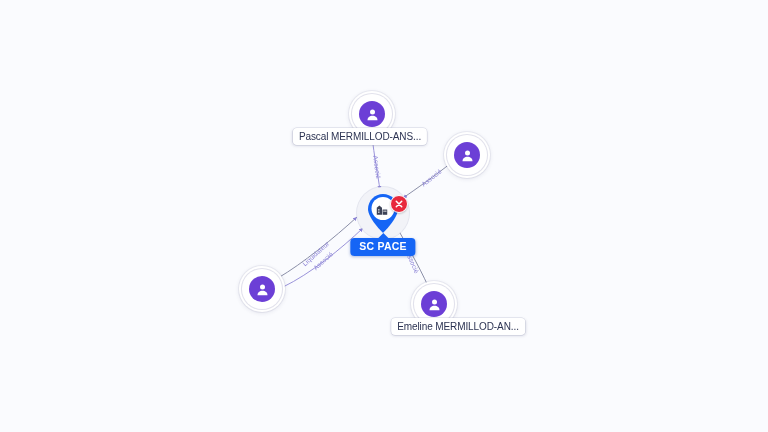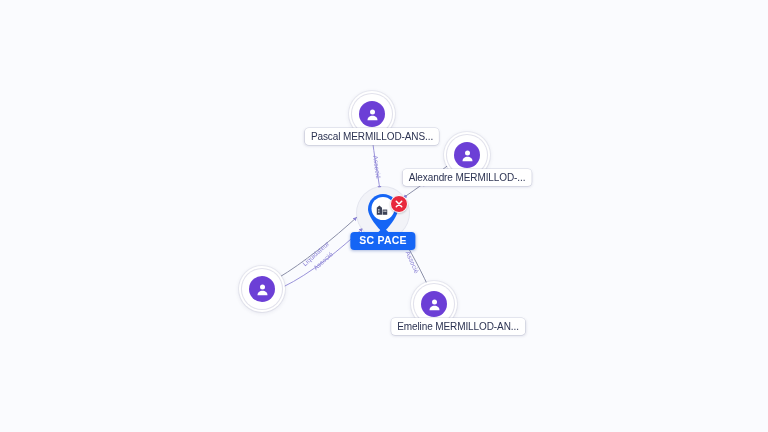--- a/index.html
+++ b/index.html
@@ -167,33 +167,32 @@
   <div class="person-node" style="left:372px;top:114px;">
     <div class="halo"></div>
     <div class="halo2"></div>
     <div class="avatar">
       <svg width="15" height="15" viewBox="0 0 24 24" fill="#ffffff">
         <circle cx="12" cy="8" r="4"></circle>
         <path d="M4 21c0-4.4 3.6-7 8-7s8 2.6 8 7z"></path>
       </svg>
     </div>
   </div>
-  <div class="node-label" style="left:372px;top:128px;">Pascal MERMILLOD-ANS...</div>
+  <div class="node-label" style="left:360px;top:128px;">Pascal MERMILLOD-ANS...</div>
 
   <div class="person-node" style="left:467px;top:155px;">
     <div class="halo"></div>
     <div class="halo2"></div>
     <div class="avatar">
       <svg width="15" height="15" viewBox="0 0 24 24" fill="#ffffff">
         <circle cx="12" cy="8" r="4"></circle>
         <path d="M4 21c0-4.4 3.6-7 8-7s8 2.6 8 7z"></path>
       </svg>
     </div>
   </div>
-  <div class="node-label" style="left:467px;top:169px;">Alexandre MERMILLOD-...</div>
 
   <div class="person-node" style="left:262px;top:289px;">
     <div class="halo"></div>
     <div class="halo2"></div>
     <div class="avatar">
       <svg width="15" height="15" viewBox="0 0 24 24" fill="#ffffff">
         <circle cx="12" cy="8" r="4"></circle>
         <path d="M4 21c0-4.4 3.6-7 8-7s8 2.6 8 7z"></path>
       </svg>
     </div>
@@ -226,15 +225,15 @@
           <rect x="3.4" y="15.4" width="2.2" height="2.2" fill="#ffffff"></rect>
         </g>
       </svg>
     </div>
     <div class="badge-x">
       <svg width="8" height="8" viewBox="0 0 10 10">
         <path d="M1.6 1.6 L8.4 8.4 M8.4 1.6 L1.6 8.4" stroke="#ffffff" stroke-width="1.9" stroke-linecap="round"></path>
       </svg>
     </div>
   </div>
-  <div class="company-label" style="left:383px;top:232px;">SC PACE</div>
+  <div class="company-label" style="left:383px;top:238px;">SC PACE</div>
 
 </div>
 
 </body></html>

